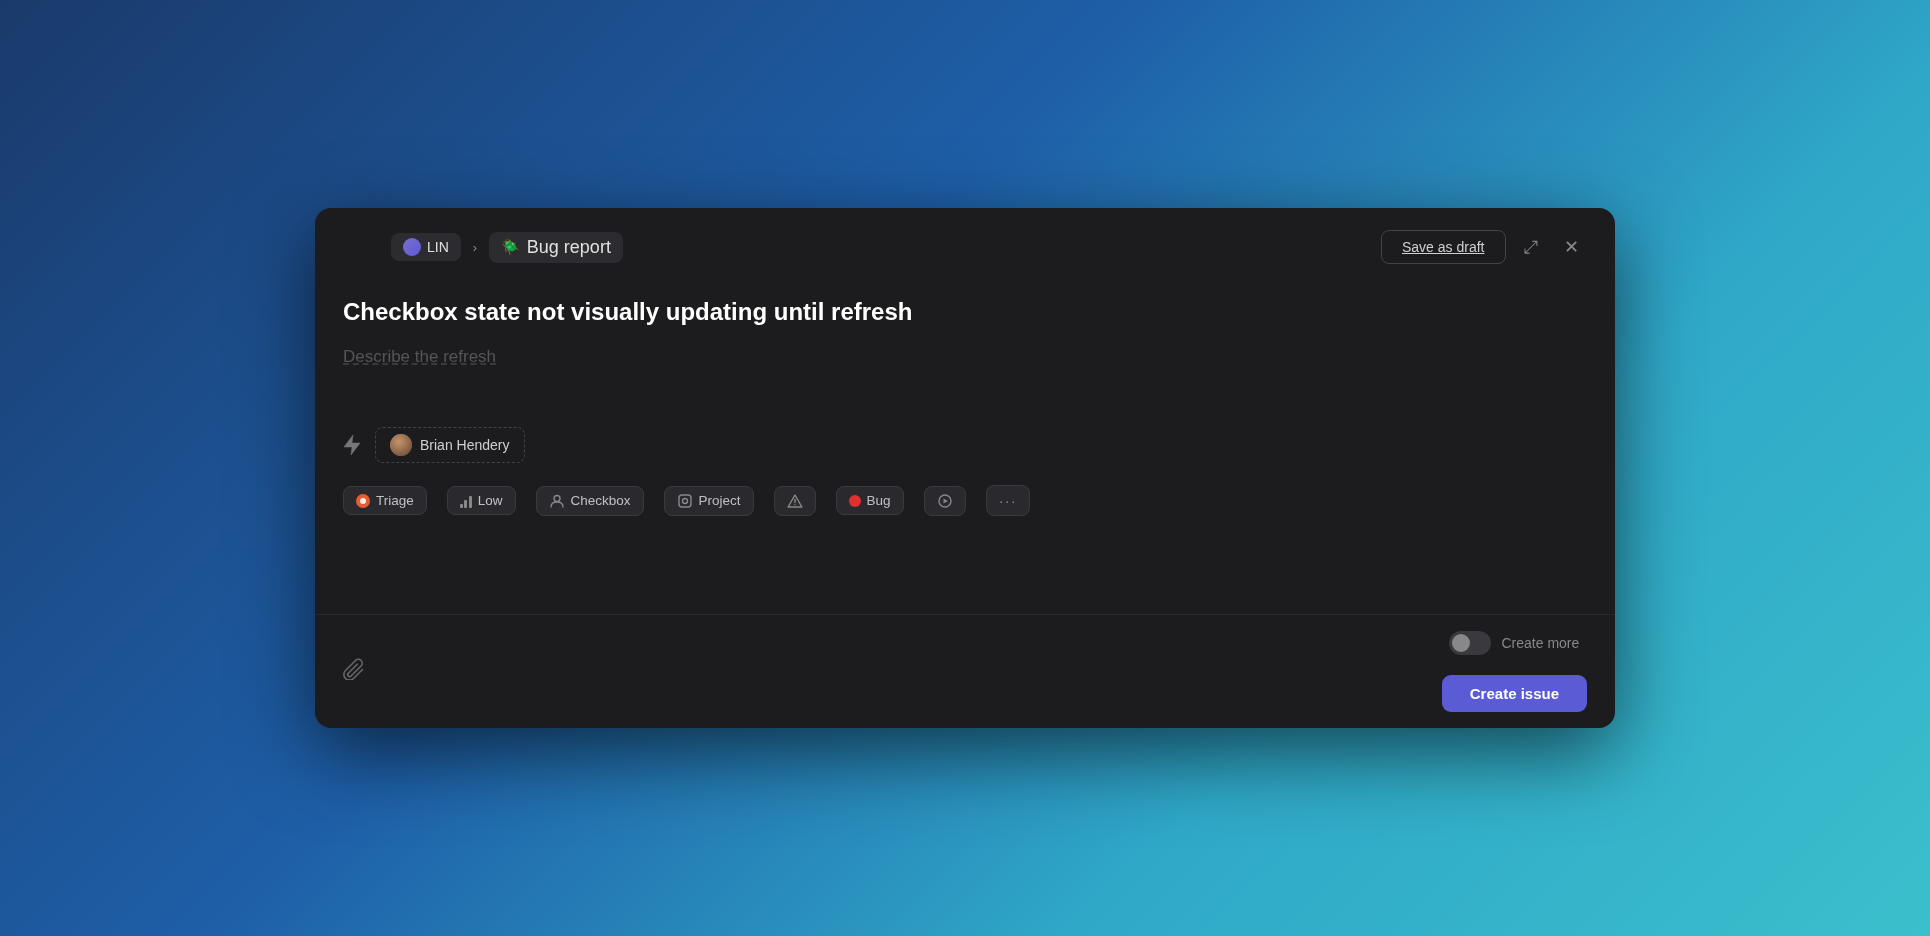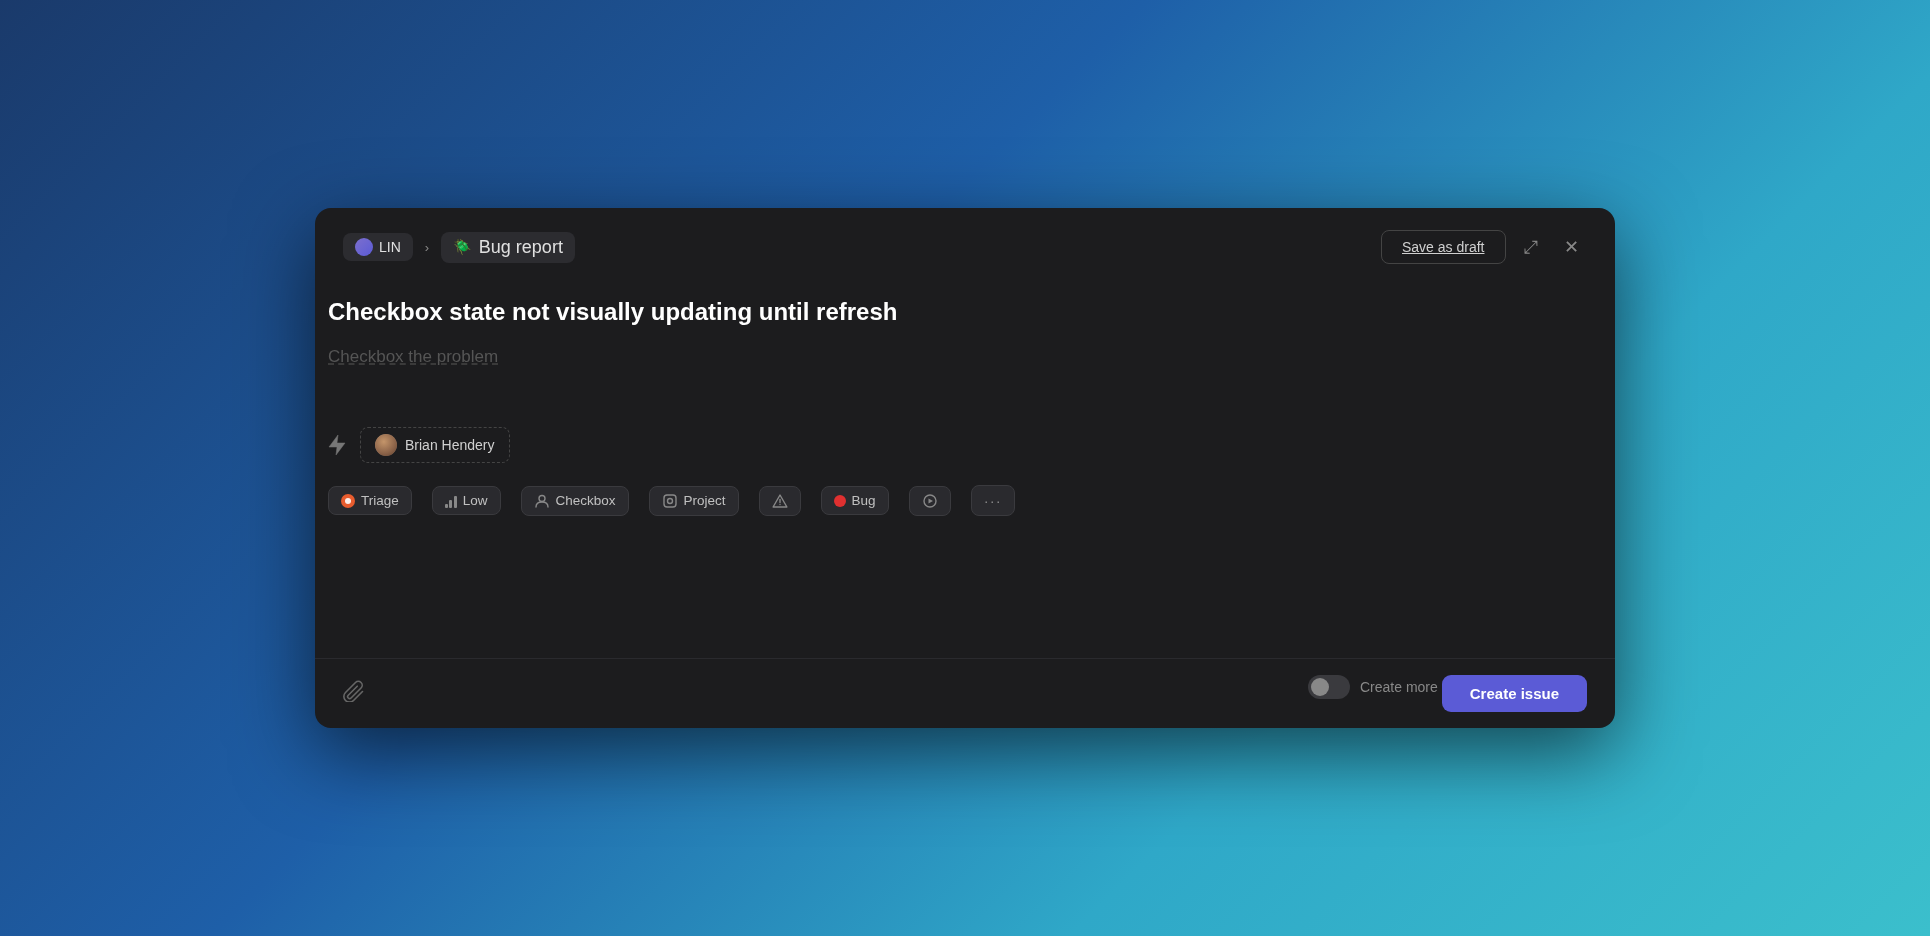--- a/index.html
+++ b/index.html
@@ -31,20 +31,21 @@
       align-items: center;
       justify-content: space-between;
       padding: 22px 28px 16px 28px;
       border-bottom: none;
     }
 
     .header-left {
       display: flex;
       align-items: center;
       gap: 10px;
+      margin-left: 48px;
     }
 
     .lin-badge {
       display: flex;
       align-items: center;
       gap: 6px;
       background: #2c2c30;
       border-radius: 8px;
       padding: 5px 12px;
       cursor: pointer;
@@ -117,21 +118,21 @@
       cursor: pointer;
       padding: 6px 8px;
       border-radius: 6px;
       display: flex;
       align-items: center;
       justify-content: center;
     }
 
     
     .modal-body {
-      padding: 8px 28px 20px 13px;
+      padding: 8px 28px 20px 28px;
       flex: 1;
       display: flex;
       flex-direction: column;
     }
 
     .issue-title {
       color: #ffffff;
       font-size: 24px;
       font-weight: 700;
       margin-bottom: 20px;
@@ -275,22 +276,23 @@
     }
 
     .attach-icon {
       color: #666;
       font-size: 20px;
       cursor: pointer;
     }
 
     .footer-right {
       display: flex;
-      align-items: flex-start;
-      gap: 4px;
+      align-items: center;
+      gap: 20px;
+      flex-direction: column;
     }
 
     .create-more-row {
       display: flex;
       align-items: center;
       gap: 10px;
     }
 
     .toggle {
       width: 42px;
@@ -367,21 +369,21 @@
       </button>
       <button class="icon-btn">
         <span>✕</span>
       </button>
     </div>
   </div>
 
   <div class="modal-body">
     <div class="issue-title" contenteditable="true" style="">Checkbox state not visually updating until refresh</div>
 
-    <div class="description-placeholder">Checkbox the problem</div>
+    <div class="description-placeholder">Describe the refresh</div>
 
     <div class="assignee-row">
       <span class="bolt-icon">
         <svg width="18" height="22" viewBox="0 0 18 22" fill="none" xmlns="http://www.w3.org/2000/svg">
           <path d="M10 1L1 13H9L8 21L17 9H9L10 1Z" fill="#777" stroke="#777" stroke-width="0.5" stroke-linejoin="round"></path>
         </svg>
       </span>
       <div class="assignee-chip">
         <div class="avatar">
           <div class="avatar-face"></div>

